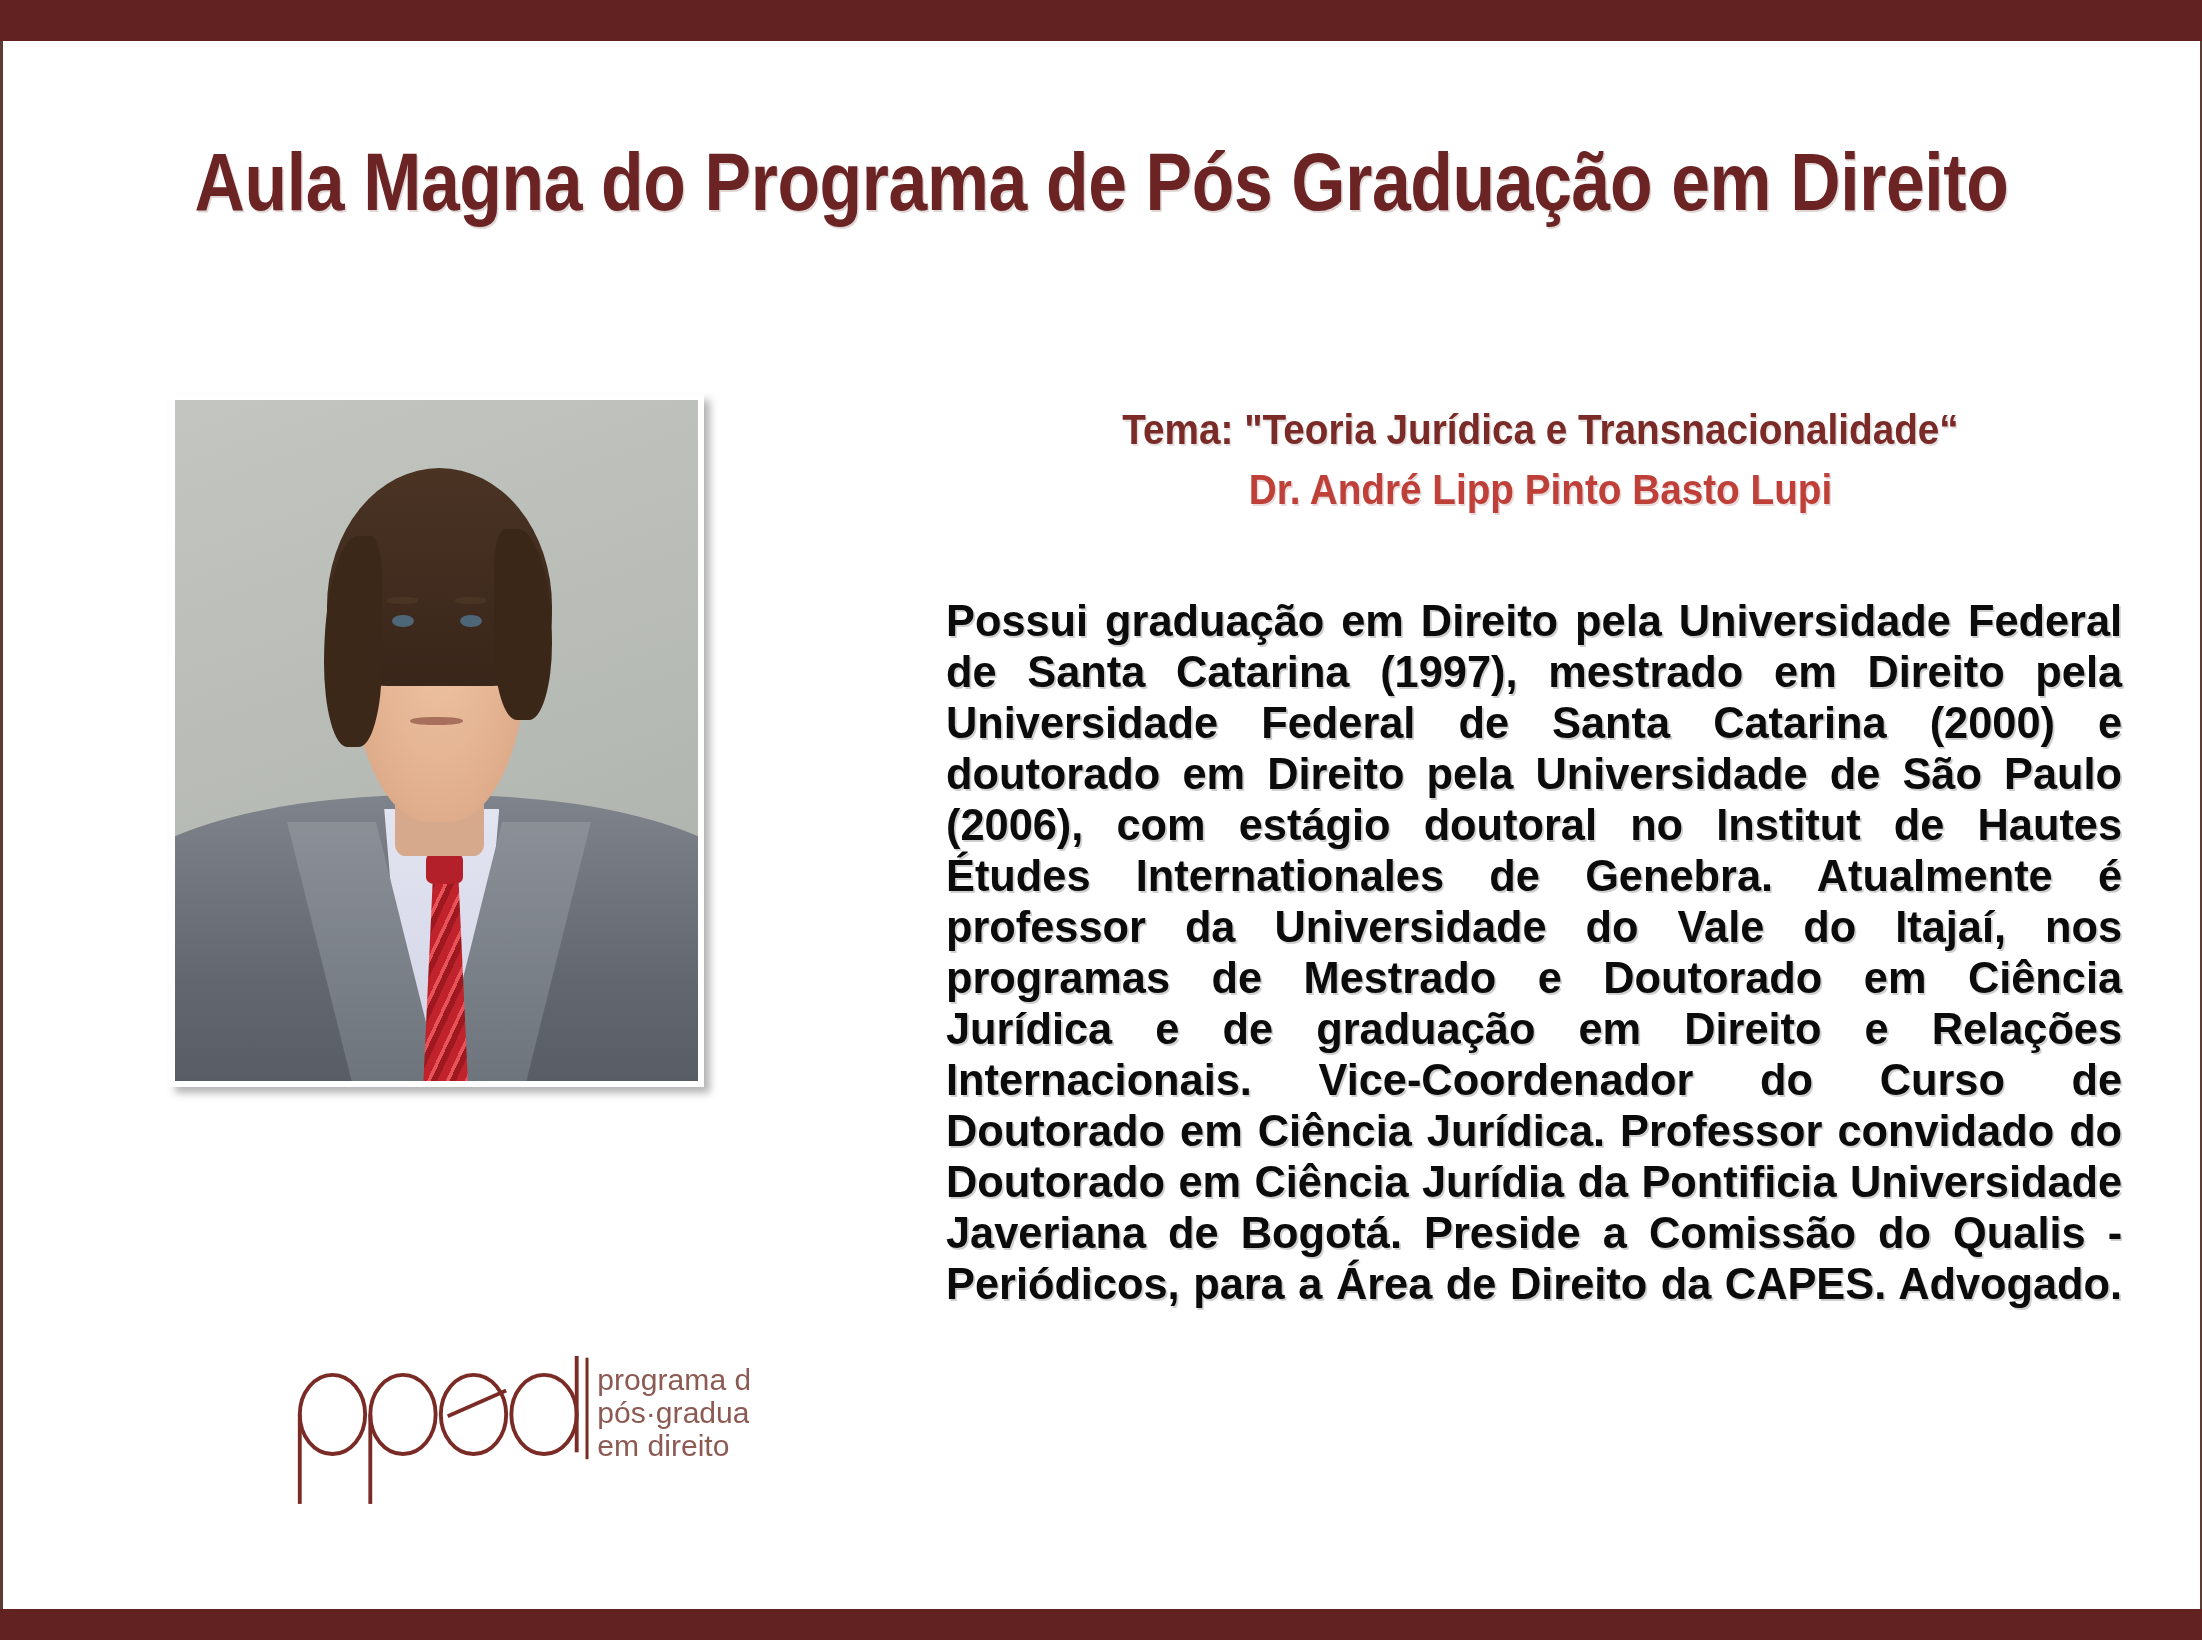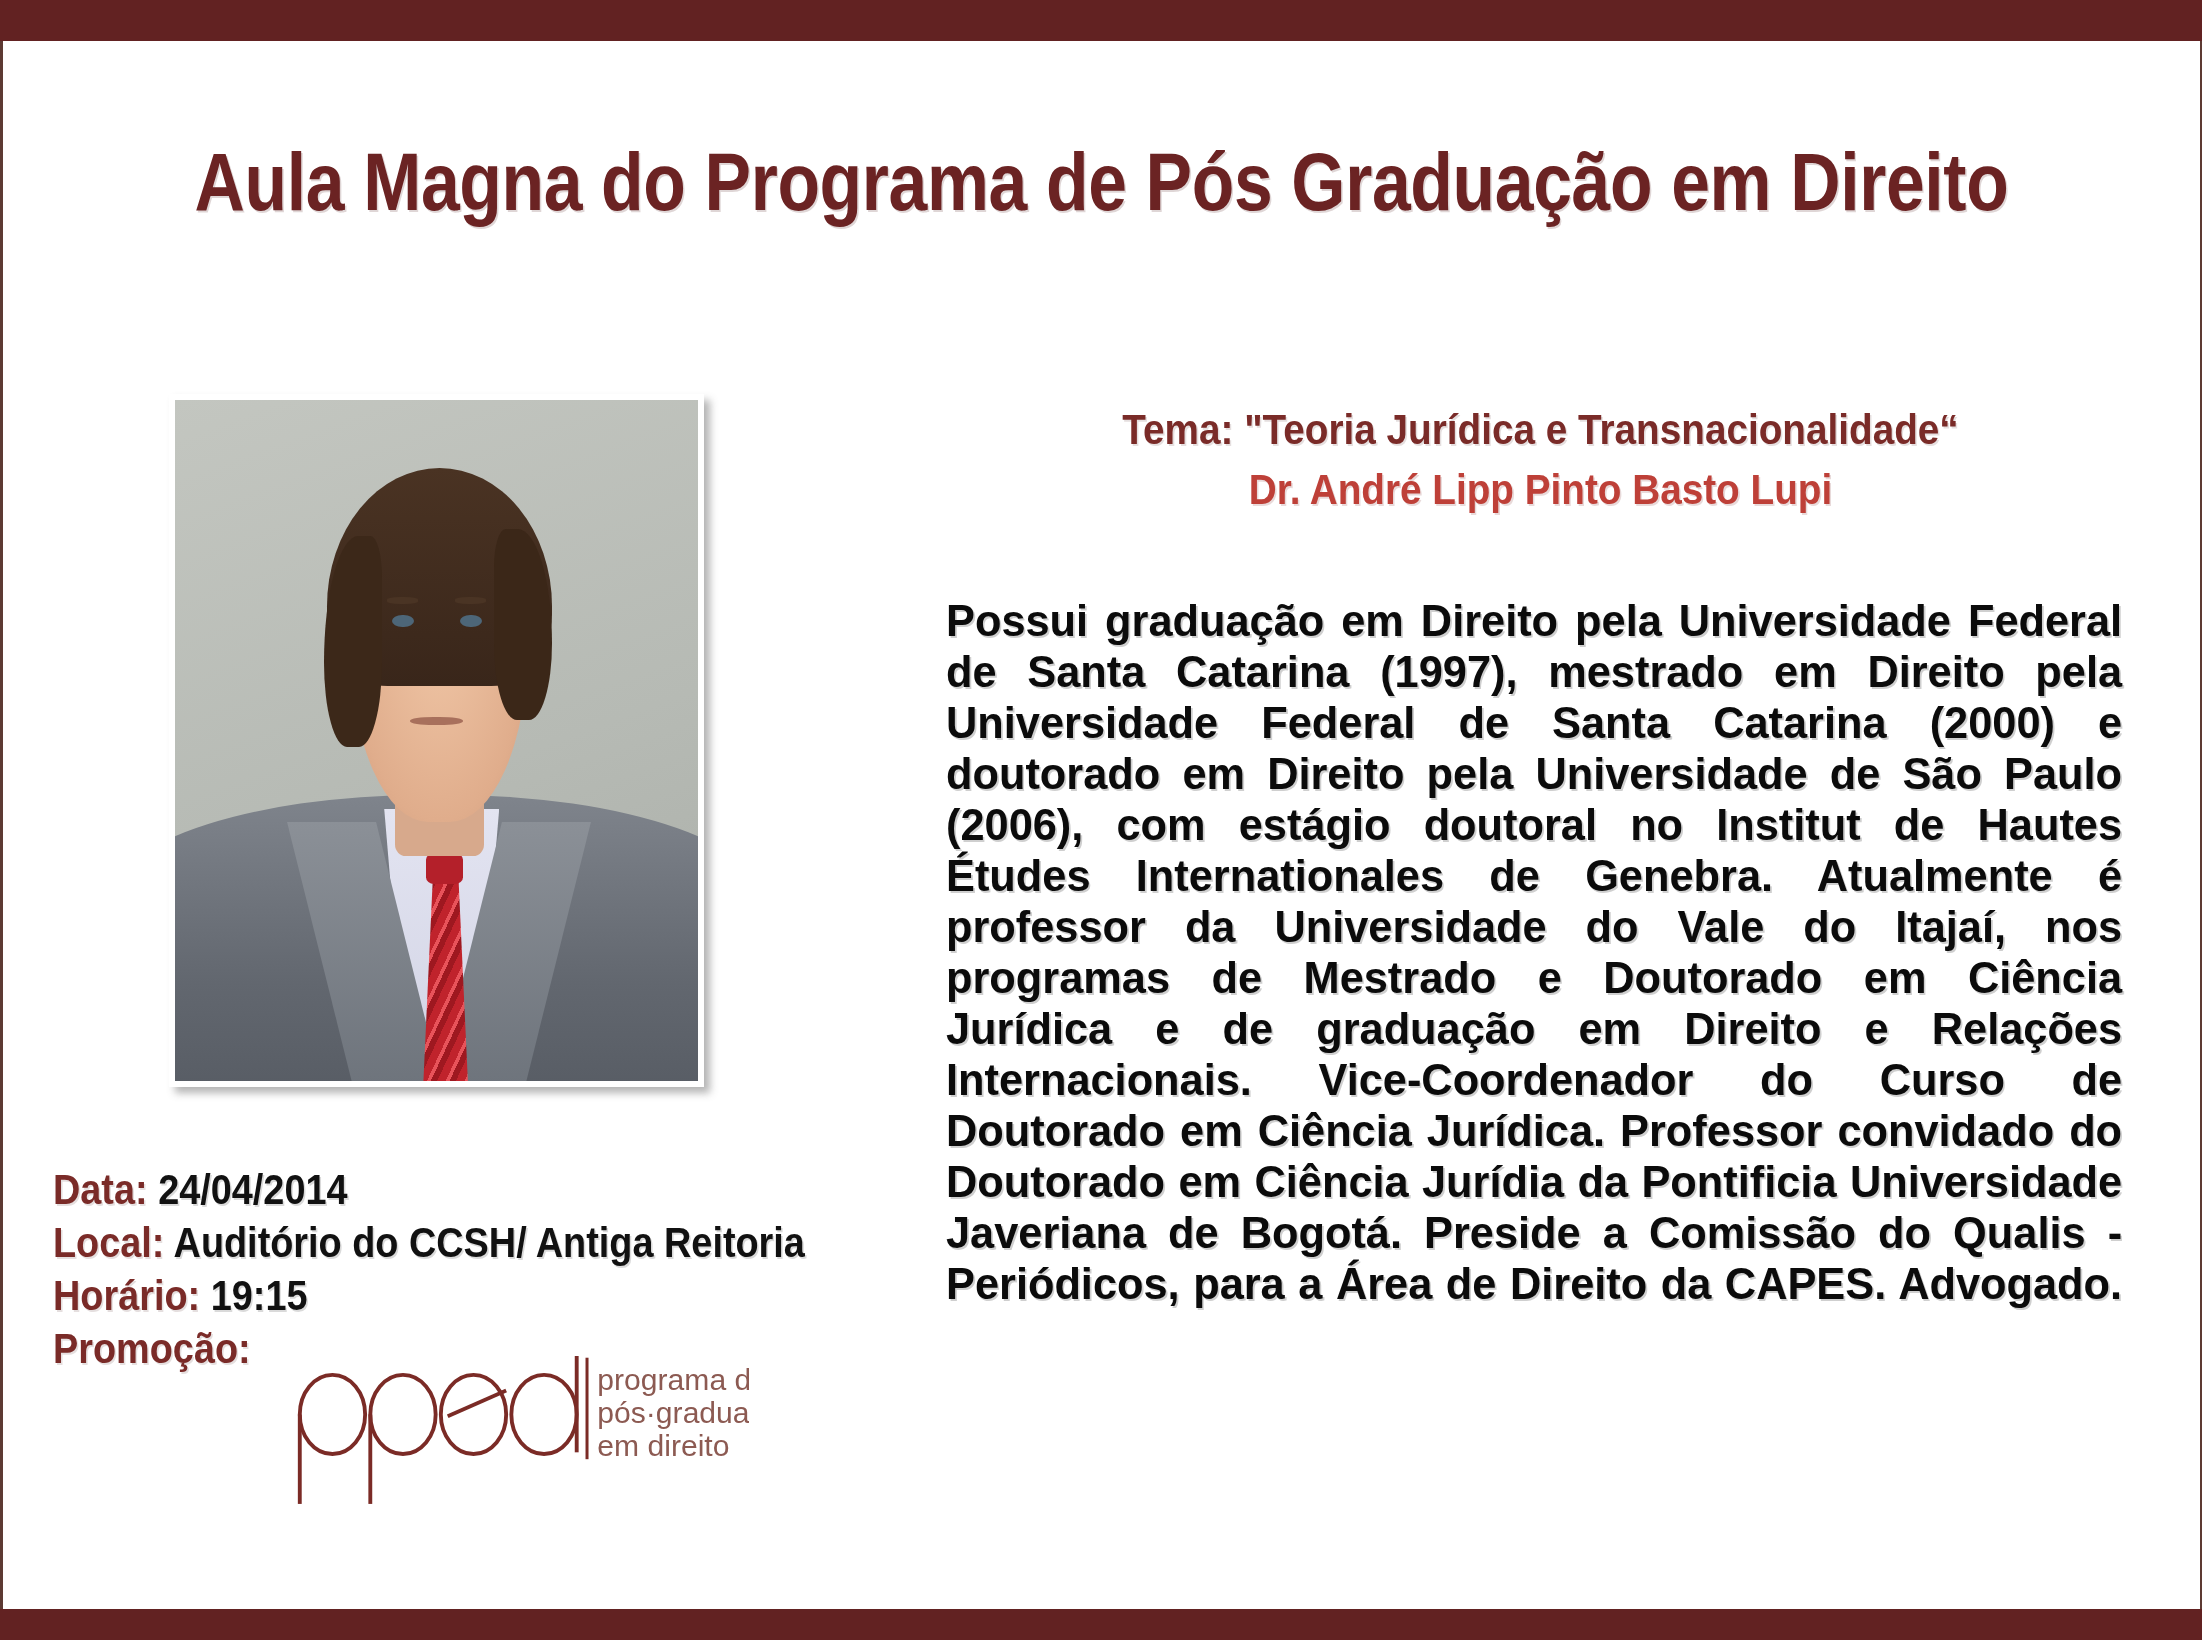--- a/index.html
+++ b/index.html
@@ -304,37 +304,20 @@
       <div class="p-hair-l"></div>
       <div class="p-hair-r"></div>
       <div class="p-brow l"></div>
       <div class="p-brow r"></div>
       <div class="p-eye l"></div>
       <div class="p-eye r"></div>
       <div class="p-mouth"></div>
     </div>
   </div>
 
-  <div class="info">
-    <div class="info-row">
-      <span class="info-label">Data:</span>
-      <span class="info-value">24/04/2014</span>
-    </div>
-    <div class="info-row">
-      <span class="info-label">Local:</span>
-      <span class="info-value">Auditório do CCSH/ Antiga Reitoria</span>
-    </div>
-    <div class="info-row">
-      <span class="info-label">Horário:</span>
-      <span class="info-value">19:15</span>
-    </div>
-    <div class="info-row">
-      <span class="info-label">Promoção:</span>
-    </div>
-  </div>
 
   <div class="logo">
     <svg width="465" height="172" viewBox="0 0 540 200">
       <g fill="none" stroke="#7B2B26" stroke-width="4.5">
         <ellipse cx="56" cy="68" rx="38" ry="46"></ellipse>
         <line x1="18" y1="68" x2="18" y2="172"></line>
         <ellipse cx="138" cy="68" rx="38" ry="46"></ellipse>
         <line x1="100" y1="68" x2="100" y2="172"></line>
         <ellipse cx="220" cy="68" rx="38" ry="46"></ellipse>
         <line x1="258" y1="40" x2="190" y2="70"></line>

